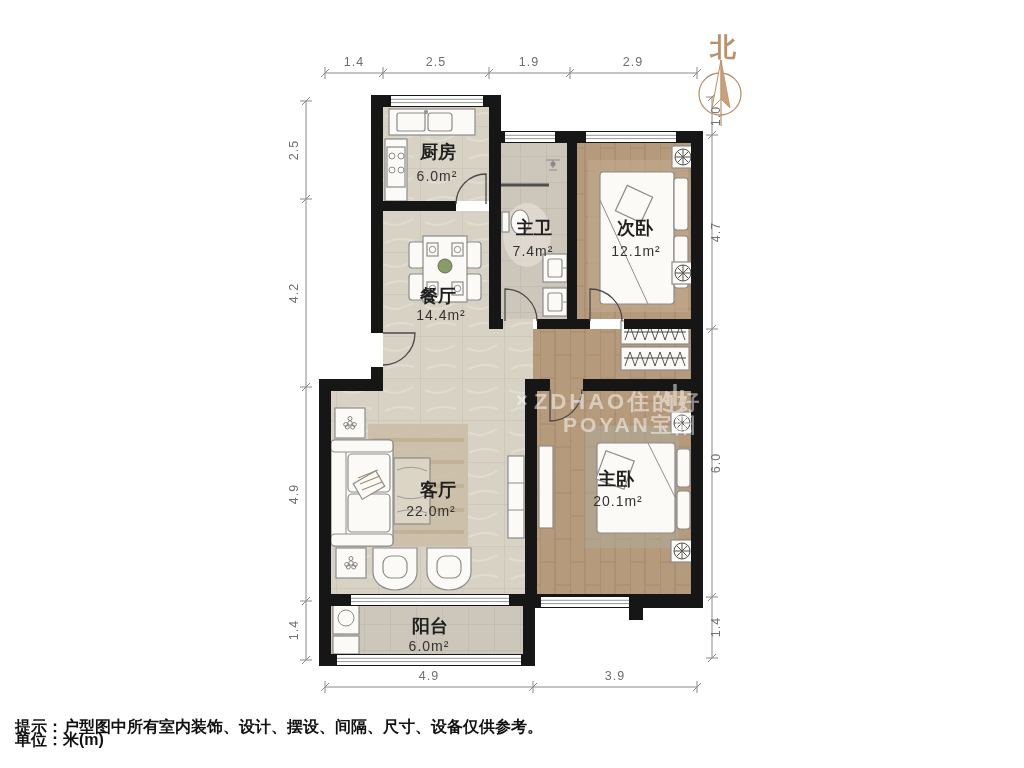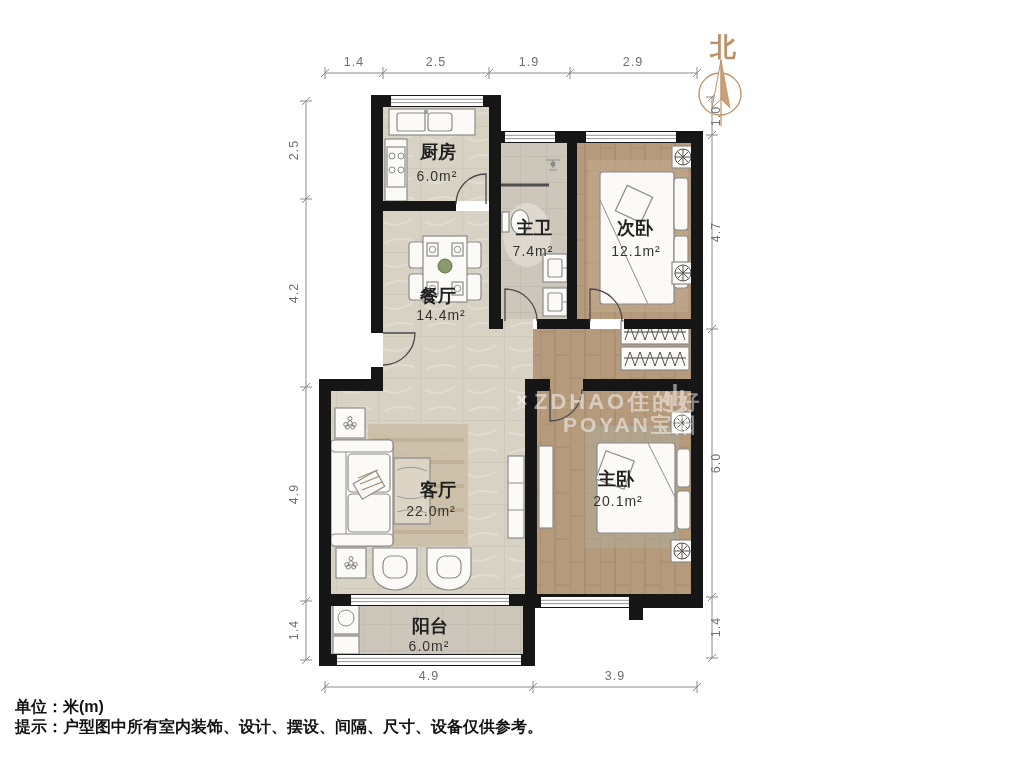--- a/index.html
+++ b/index.html
@@ -358,15 +358,15 @@
     <text class="wm" x="516" y="407" font-size="20">×</text>
     <text class="wm" x="534" y="409" font-size="22">ZDHAO住的好</text>
     <text class="wm" x="563" y="432" font-size="21">POYAN宝阳</text>
     <g transform="translate(668,384)" stroke="#fff" fill="none">
       <path d="M0,22 V8 M7,22 V0 M14,22 V6" stroke-width="3.5"></path>
       <path d="M-5,25 Q7,31 19,25" stroke-width="2"></path>
     </g>
   </g>
 </svg>
 
-  <div class="footer-line" style="top:697px">单位：米(m)</div>
+  <div class="footer-line" style="top:730px">单位：米(m)</div>
   <div class="footer-line" style="top:717px">提示：户型图中所有室内装饰、设计、摆设、间隔、尺寸、设备仅供参考。</div>
 </div>
 
 </body></html>

